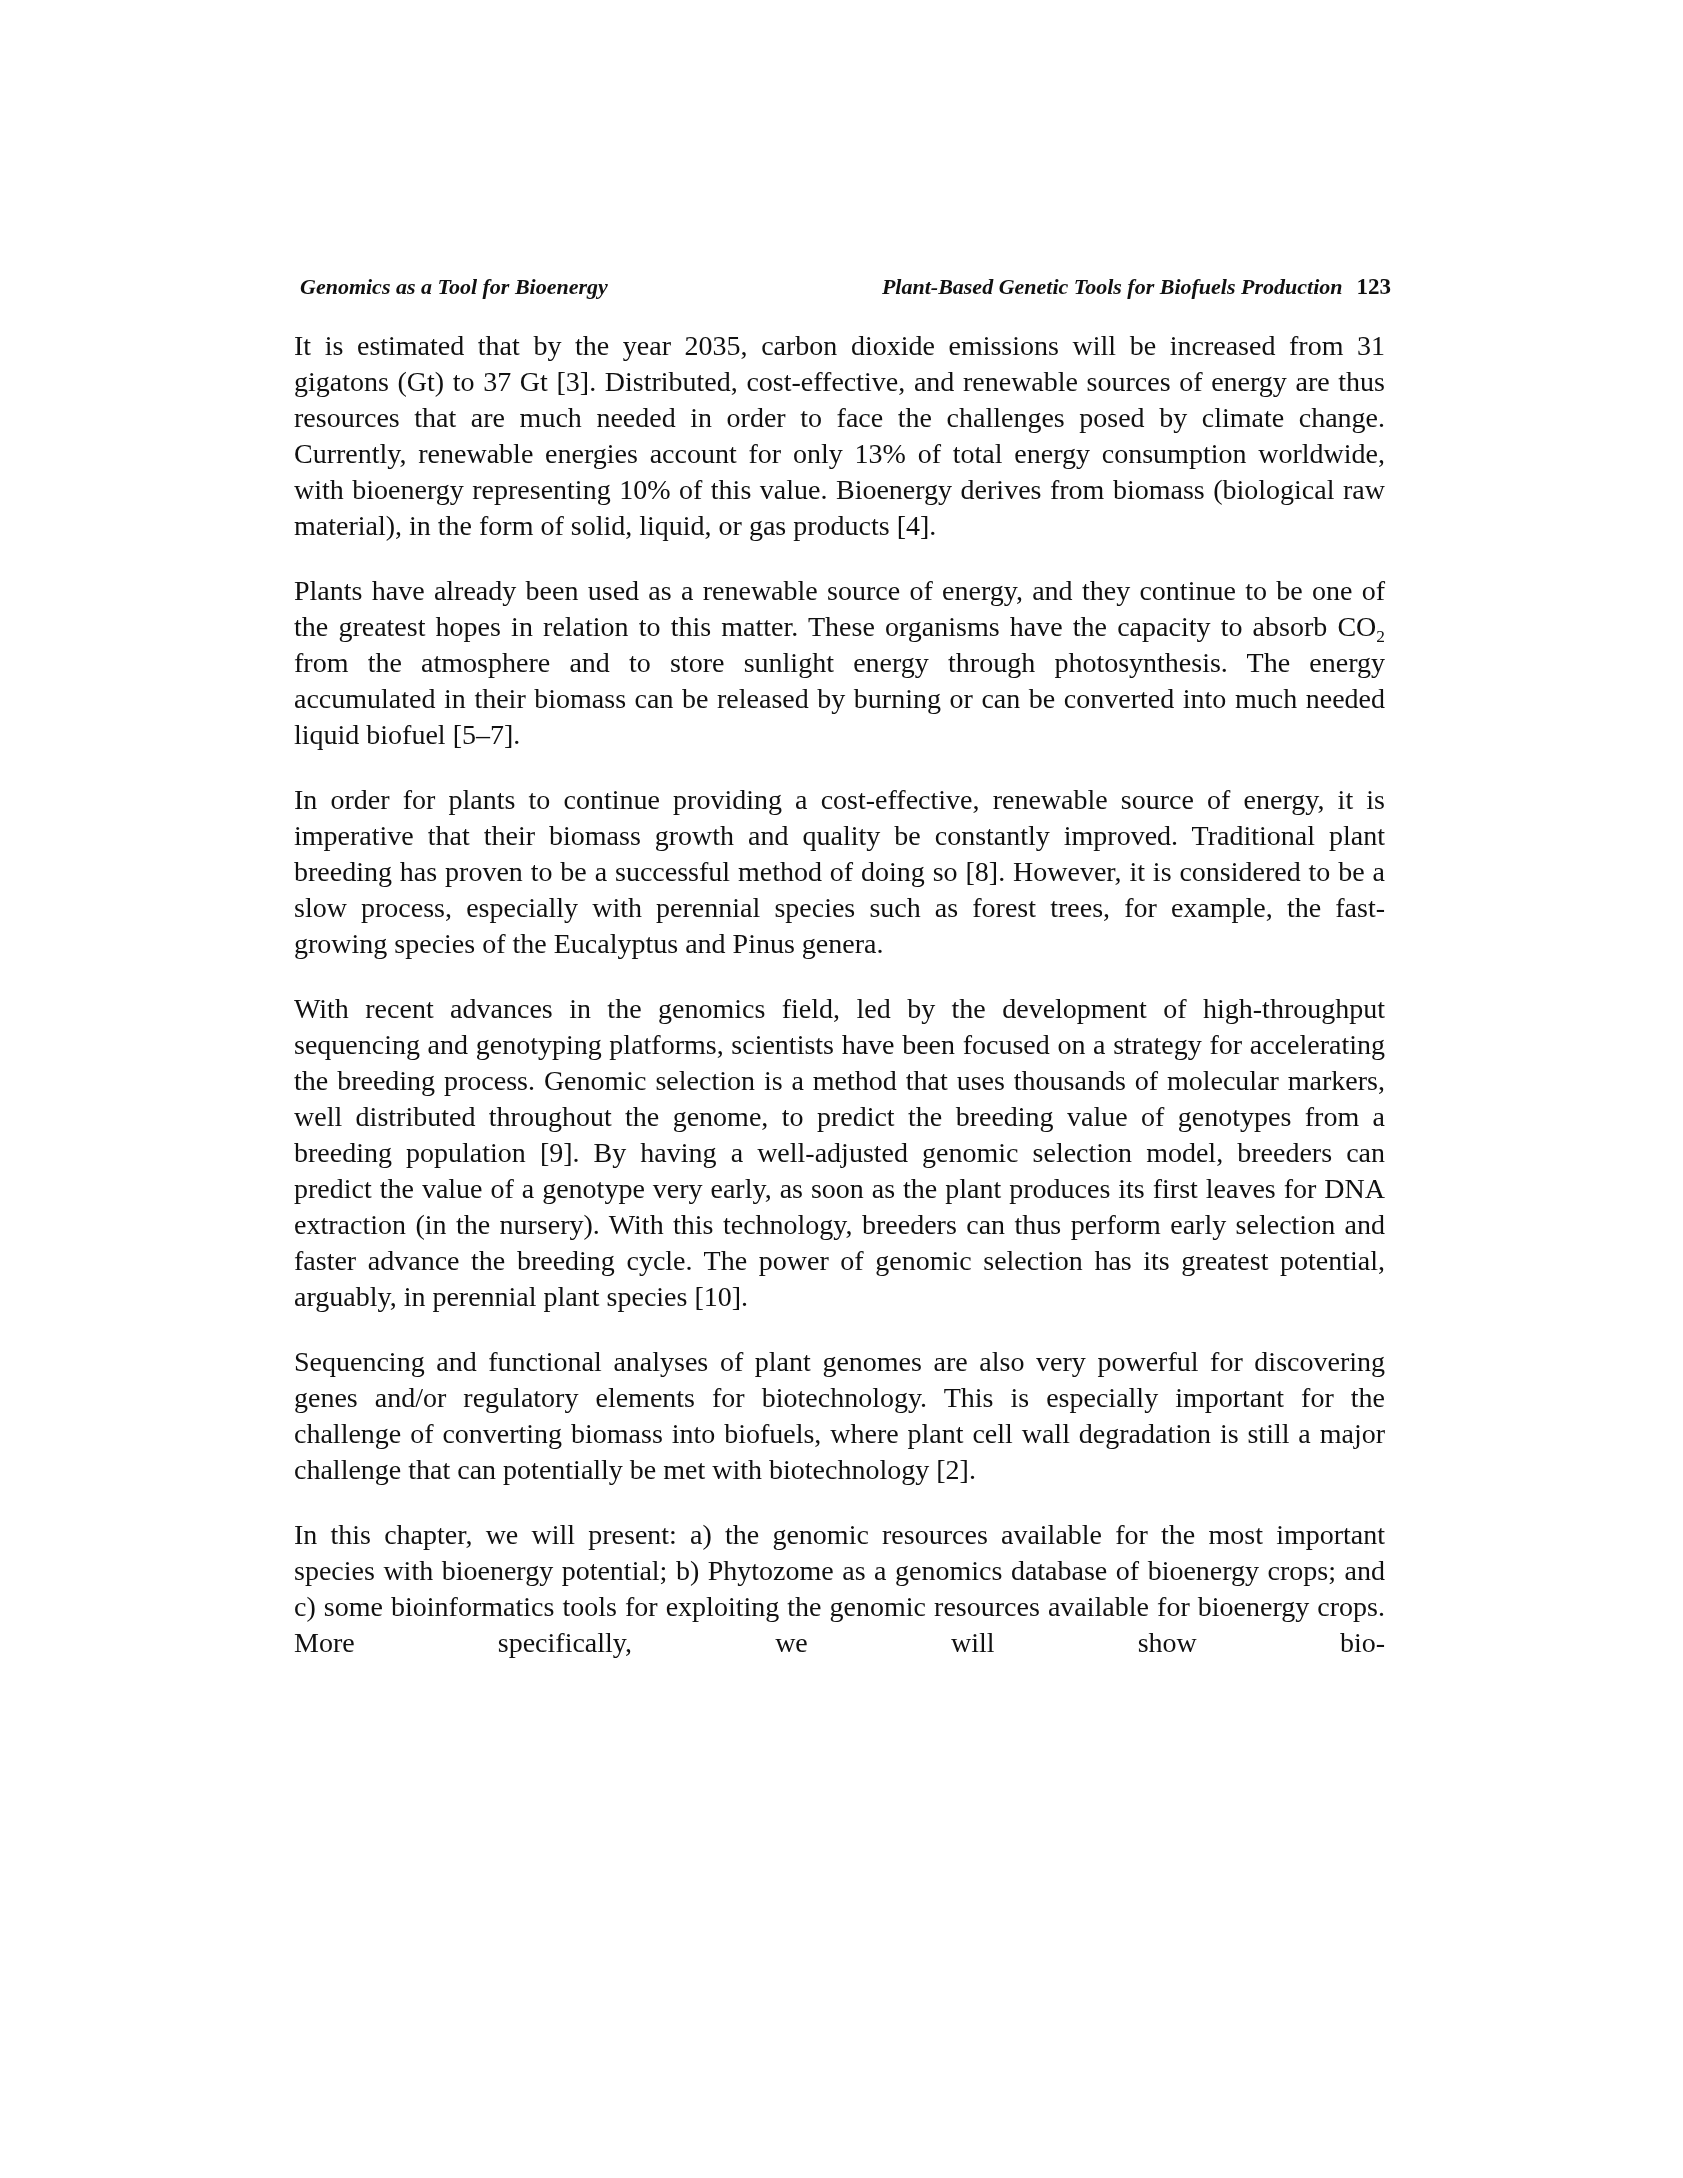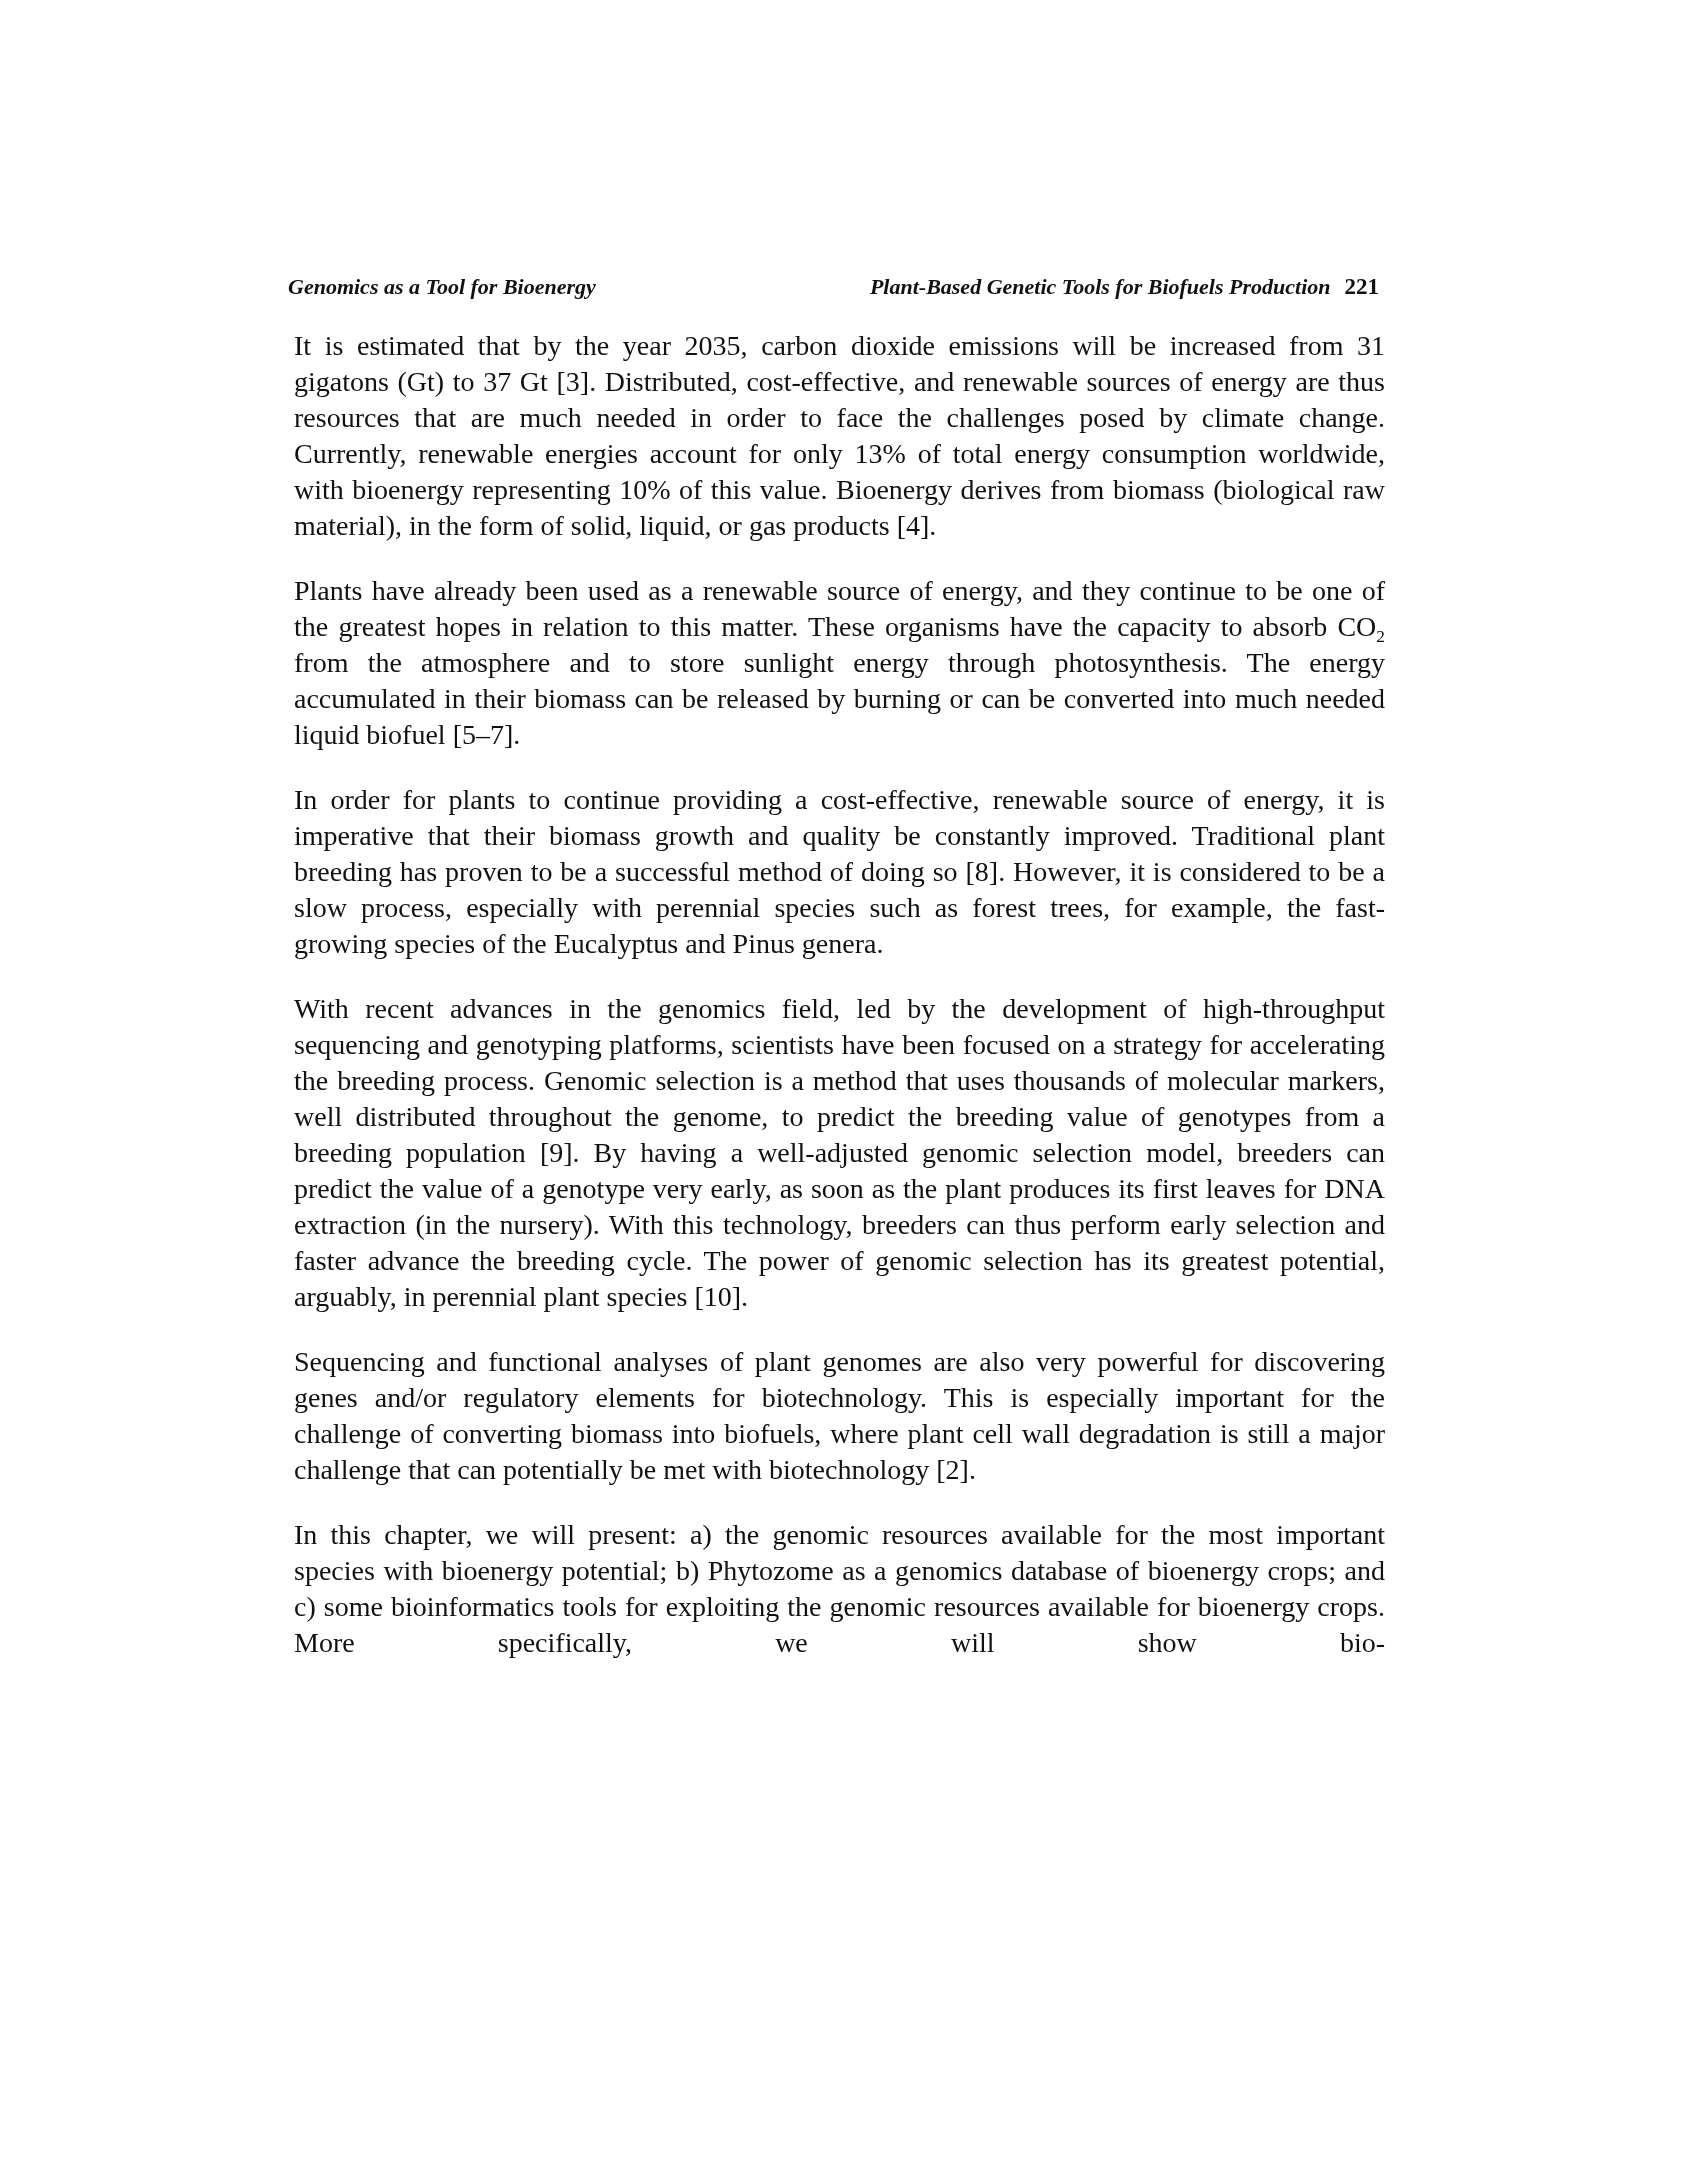--- a/index.html
+++ b/index.html
@@ -18,21 +18,21 @@
     .page {
       position: absolute;
       left: 0;
       top: 0;
       width: 1683px;
       height: 2178px;
       background: #ffffff;
     }
     .running-header {
       position: absolute;
-      left: 288px;
+      left: 300px;
       top: 272px;
       width: 1091px;
       height: 30px;
       font-size: 22px;
       font-weight: bold;
       font-style: italic;
       line-height: 30px;
       font-family: Liberation Serif, serif;
     }
     .header-left {
@@ -79,21 +79,21 @@
     }
   </style>
 </head>
 <body>
 
 <div class="page">
 
   <div class="running-header">
     <span class="header-left">Genomics as a Tool for Bioenergy</span>
     <span class="header-right">
-      <span>Plant-Based Genetic Tools for Biofuels Production</span><span class="page-number">221</span>
+      <span>Plant-Based Genetic Tools for Biofuels Production</span><span class="page-number">123</span>
     </span>
   </div>
 
   <div class="body-text">
     <p>It is estimated that by the year 2035, carbon dioxide emissions will be increased from 31 gigatons (Gt) to 37 Gt [3]. Distributed, cost-effective, and renewable sources of energy are thus resources that are much needed in order to face the challenges posed by climate change. Currently, renewable energies account for only 13% of total energy consumption worldwide, with bioenergy representing 10% of this value. Bioenergy derives from biomass (biological raw material), in the form of solid, liquid, or gas products [4].</p>
 
     <p><span>Plants have already been used as a renewable source of energy, and they continue to be one of the greatest hopes in relation to this matter. These organisms have the capacity to absorb CO</span><span class="sub">2</span><span> from the atmosphere and to store sunlight energy through photosynthesis. The energy accumulated in their biomass can be released by burning or can be converted into much needed liquid biofuel [5–7].</span></p>
 
     <p><span>In order for plants to continue providing a cost-effective, renewable source of energy, it is imperative that their biomass growth and quality be constantly improved. Traditional plant breeding has proven to be a successful method of doing so [8]. However, it is considered to be a slow process, especially with perennial species such as forest trees, for example, the fast-growing species of the </span><span class="it">Eucalyptus</span><span> and </span><span class="it">Pinus</span><span> genera.</span></p>
 

